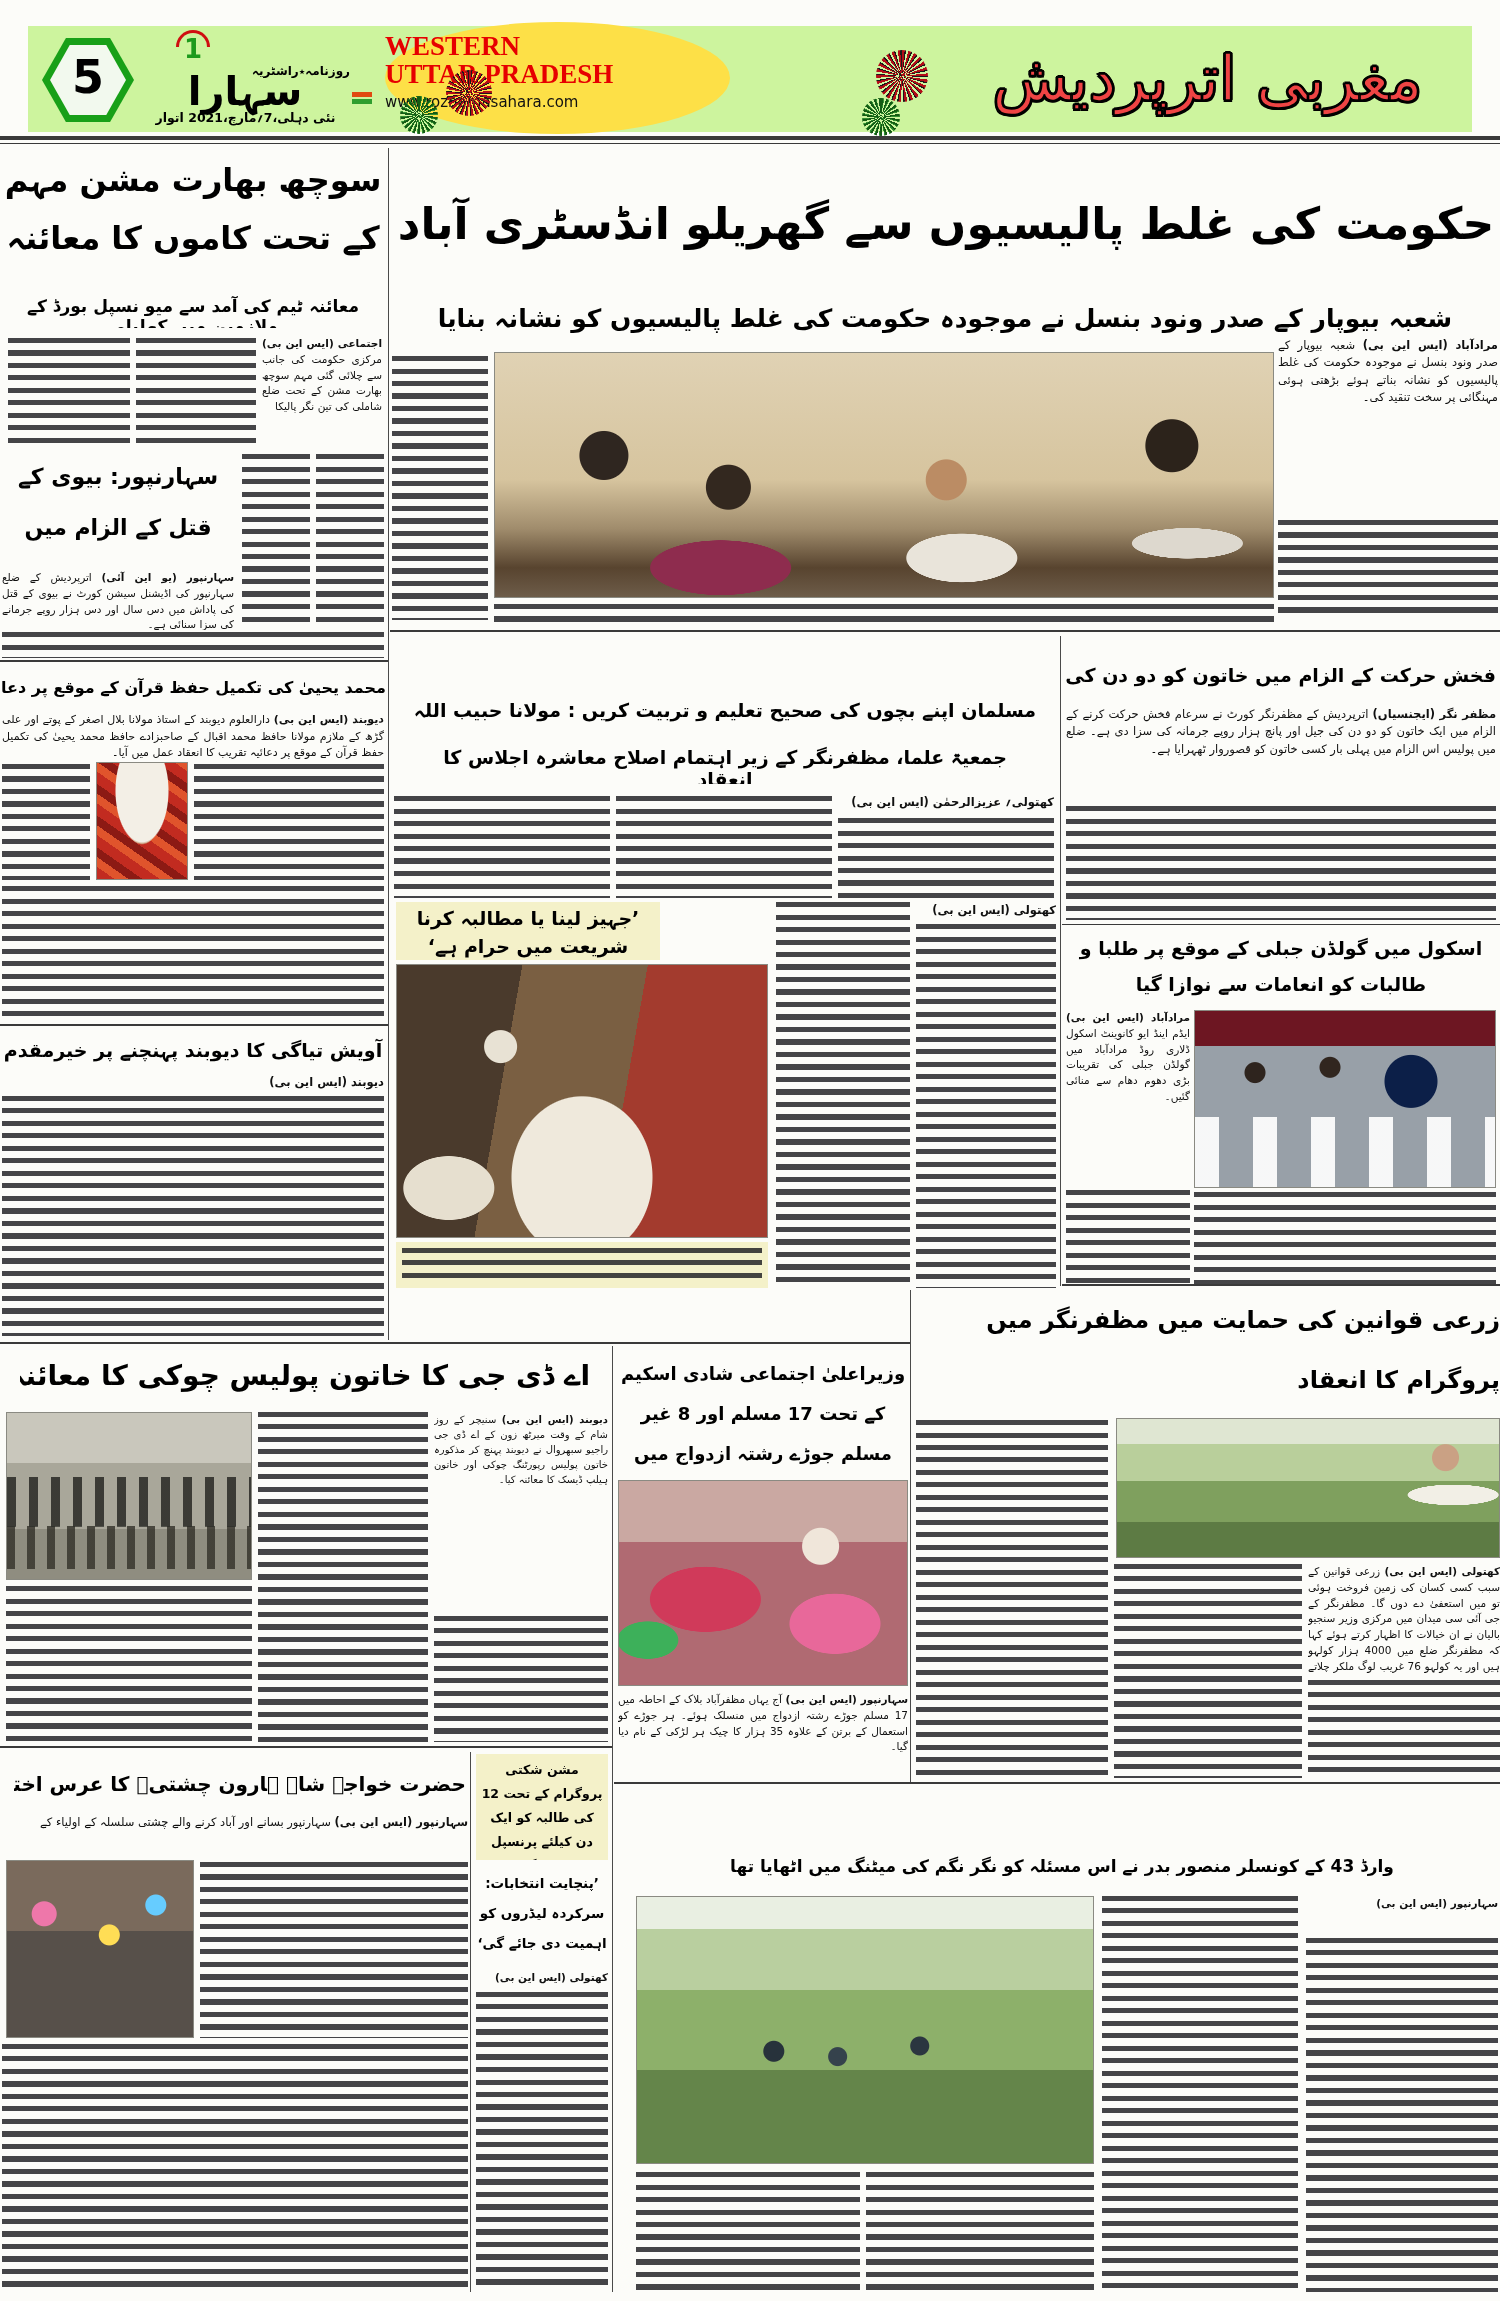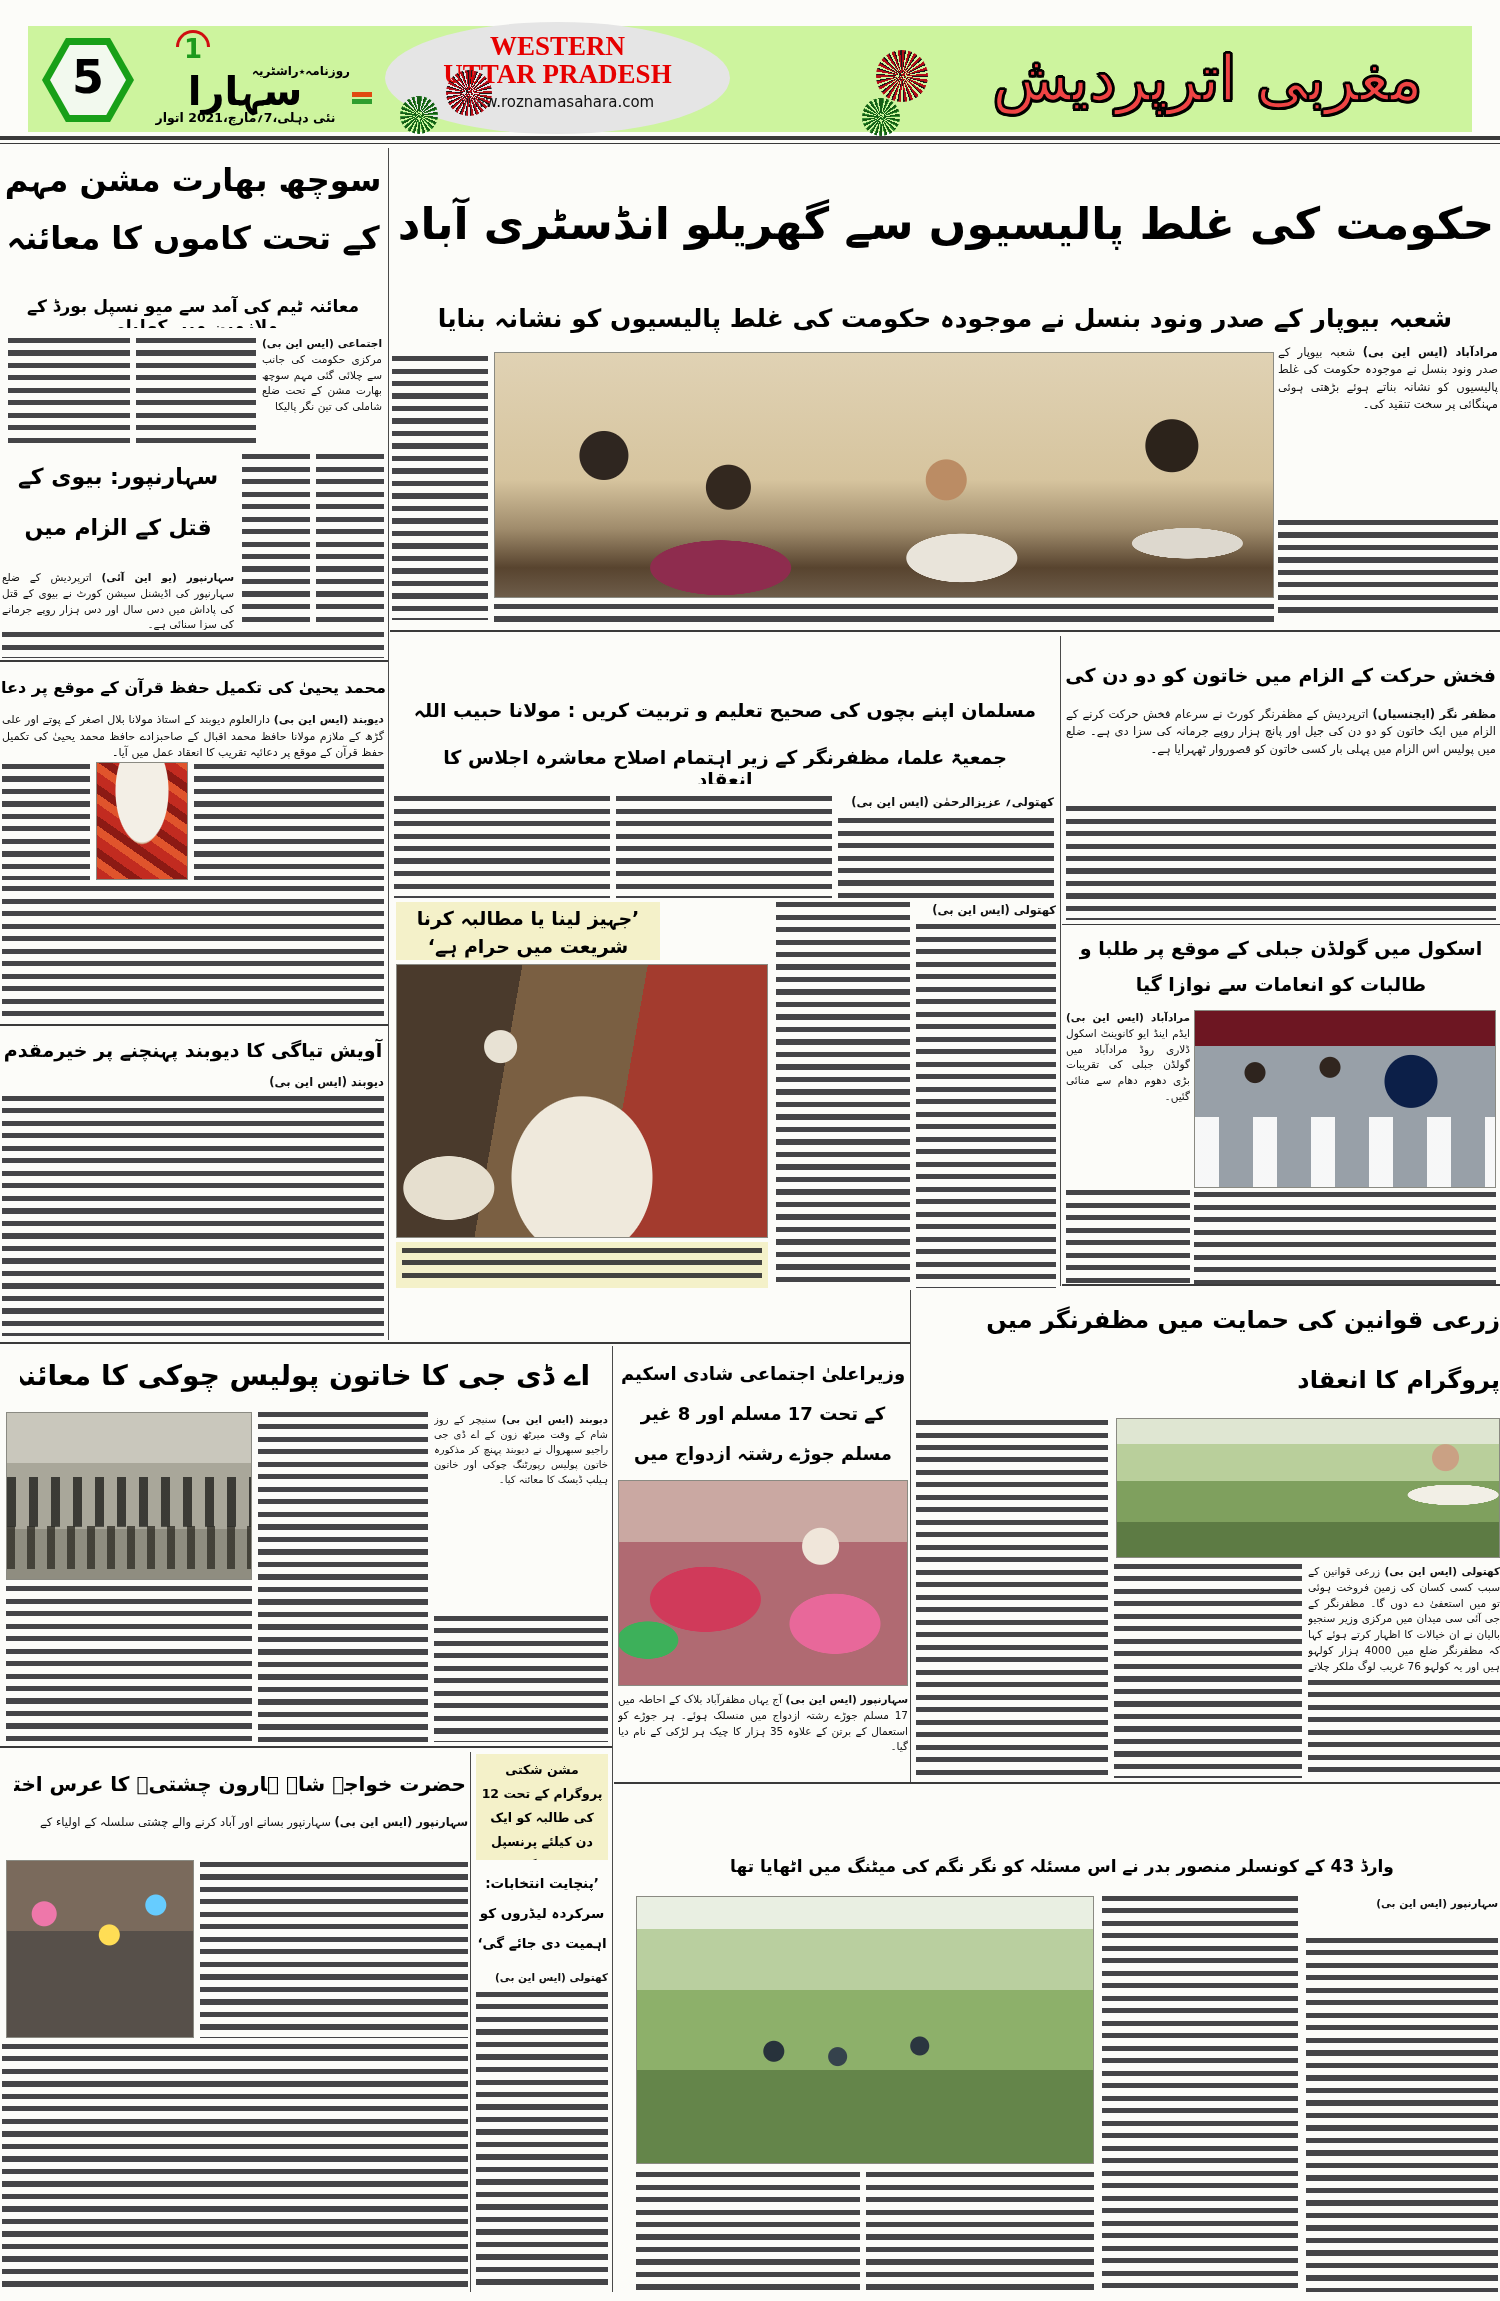--- a/index.html
+++ b/index.html
@@ -9,21 +9,21 @@
   .u{direction:rtl;}
   .hl{font-weight:bold;text-align:center;color:#000;overflow:hidden;}
   .txt{font-size:11.5px;line-height:1.5;text-align:justify;color:#101010;overflow:hidden;}
   .dl{font-weight:bold;}
   .lines{background:repeating-linear-gradient(180deg,rgba(28,28,32,.82) 0px,rgba(28,28,32,.82) 5px,
          rgba(0,0,0,0) 5px,rgba(0,0,0,0) 12.5px);}
   .vr{background:#4a4a4a;}
   .hr{background:#3a3a3a;}
   .photo{border:1px solid #8a8a82;}
   .band{background:#cdf49e;}
-  .oval{background:#e5e5e5;border-radius:50%;text-align:center;}
+  .oval{background:#fde047;border-radius:50%;}
   .ser{font-family:"Liberation Serif",serif;}
   .cream{background:#f4f1c9;}
   .star{border-radius:50%;}
   .star.g{background:repeating-conic-gradient(#145c14 0 7deg,#2f8f2f 7deg 10deg,rgba(0,0,0,0) 10deg 16deg);}
   .star.r{background:repeating-conic-gradient(#b30d18 0 6deg,#1a1a1a 6deg 9deg,rgba(0,0,0,0) 9deg 14deg);}
   .hex{clip-path:polygon(26% 0,74% 0,100% 50%,74% 100%,26% 100%,0 50%);}
   .callig{color:#ef4444;font-weight:normal;-webkit-text-stroke:1.6px #000;
           text-shadow:2px 0 0 #000,-2px 0 0 #000,0 2px 0 #000,0 -2px 0 #000,
           1.5px 1.5px 0 #000,-1.5px -1.5px 0 #000,1.5px -1.5px 0 #000,-1.5px 1.5px 0 #000;}
   .ph-lead{background:
@@ -132,21 +132,21 @@
   <div class="abs hr" style="left:0;top:660px;width:388px;height:2px;"></div>
 
   <div class="abs vr" style="left:388px;top:148px;width:1px;height:1192px;"></div>
 
   <div class="abs u hl" style="left:394px;top:150px;width:1104px;height:148px;font-size:44px;line-height:148px;white-space:nowrap;">حکومت کی غلط پالیسیوں سے گھریلو انڈسٹری آباد</div>
   <div class="abs u hl" style="left:420px;top:304px;width:1050px;height:44px;font-size:25px;">شعبہ بیوپار کے صدر ونود بنسل نے موجودہ حکومت کی غلط پالیسیوں کو نشانہ بنایا</div>
 
   <div class="abs lines" style="left:392px;top:356px;width:96px;height:264px;"></div>
   <div class="abs photo ph-lead" style="left:494px;top:352px;width:780px;height:246px;"></div>
   <div class="abs lines" style="left:494px;top:604px;width:780px;height:18px;"></div>
-  <div class="abs u txt" style="left:1278px;top:344px;width:220px;height:266px;">
+  <div class="abs u txt" style="left:1278px;top:337px;width:220px;height:266px;">
     <span class="dl">مرادآباد (ایس این بی)</span>
     <span>شعبہ بیوپار کے صدر ونود بنسل نے موجودہ حکومت کی غلط پالیسیوں کو نشانہ بناتے ہوئے بڑھتی ہوئی مہنگائی پر سخت تنقید کی۔</span>
   </div>
   <div class="abs lines" style="left:1278px;top:520px;width:220px;height:100px;"></div>
   <div class="abs hr" style="left:390px;top:630px;width:1110px;height:2px;"></div>
 
   <div class="abs u hl" style="left:0;top:666px;width:386px;height:44px;font-size:16px;line-height:44px;white-space:nowrap;">محمد یحییٰ کی تکمیل حفظ قرآن کے موقع پر دعائیہ تقریب</div>
   <div class="abs u txt" style="left:2px;top:712px;width:382px;height:48px;font-size:11px;">
     <span class="dl">دیوبند (ایس این بی)</span>
     <span>دارالعلوم دیوبند کے استاذ مولانا بلال اصغر کے پوتے اور علی گڑھ کے ملازم مولانا حافظ محمد اقبال کے صاحبزادے حافظ محمد یحییٰ کی تکمیل حفظ قرآن کے موقع پر دعائیہ تقریب کا انعقاد عمل میں آیا۔</span>

